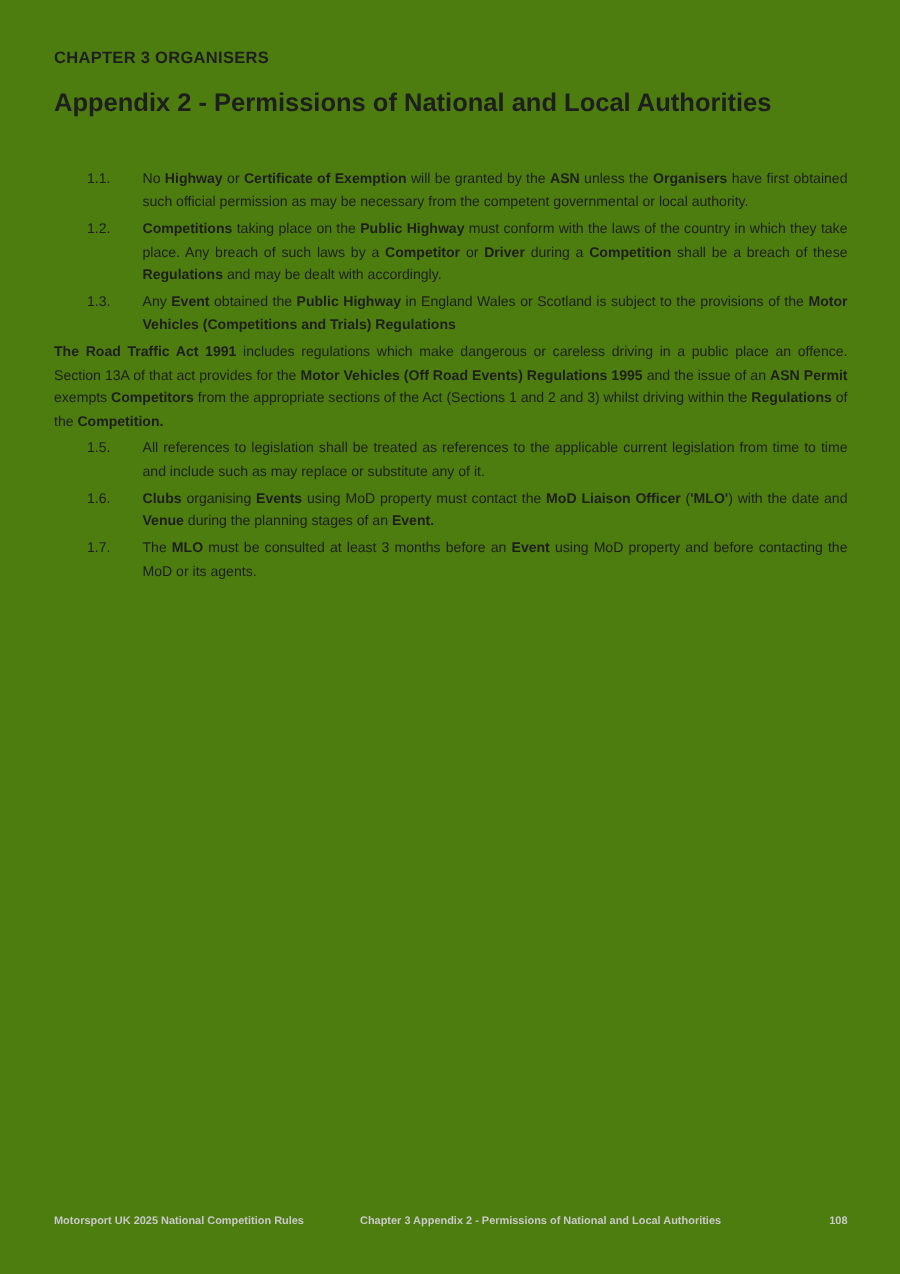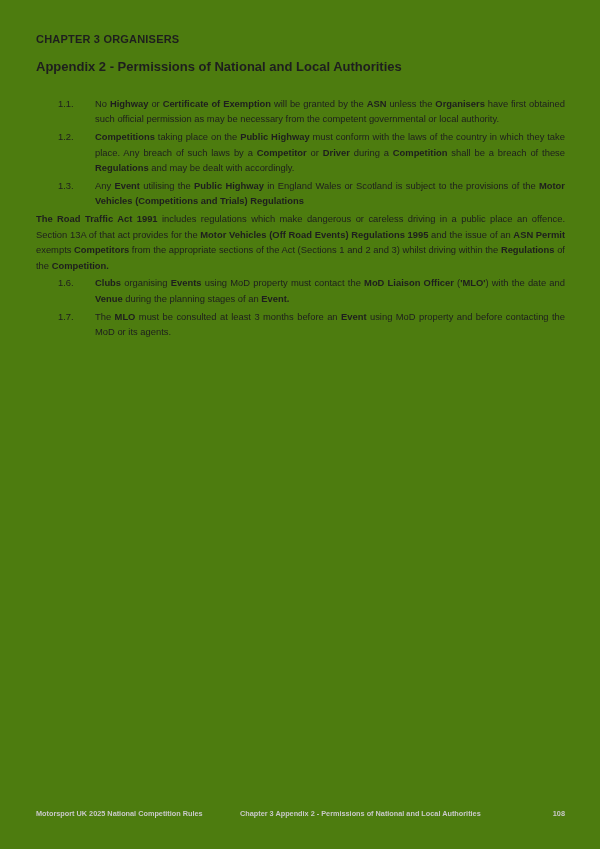--- a/index.html
+++ b/index.html
@@ -20,27 +20,27 @@
     padding: 0 35px 0 36px;
   }
   .chapter-heading {
     font-size: 11px;
     font-weight: bold;
     margin: 33px 0 0 0;
     letter-spacing: 0.2px;
     color: #1e1e1e;
   }
   .appendix-heading {
-    font-size: 13px;
+    font-size: 17px;
     font-weight: bold;
     margin: 14px 0 0 0;
     color: #1e1e1e;
   }
   .clause-list {
-    margin-top: 22px;
+    margin-top: 32px;
   }
   .clause {
     display: flex;
     margin-bottom: 2.5px;
     font-size: 9.4px;
     line-height: 15.4px;
     color: #1e1e1e;
   }
   .clause-num {
     flex: none;
@@ -80,24 +80,28 @@
         <div class="clause">
           <div class="clause-num">1.1.</div>
           <div class="clause-body"><span>No </span><b>Highway</b><span> or </span><b>Certificate of Exemption</b><span> will be granted by the </span><b>ASN</b><span> unless the </span><b>Organisers</b><span> have first obtained such official permission as may be necessary from the competent governmental or local authority.</span></div>
         </div>
         <div class="clause">
           <div class="clause-num">1.2.</div>
           <div class="clause-body"><b>Competitions</b><span> taking place on the </span><b>Public Highway</b><span> must conform with the laws of the country in which they take place. Any breach of such laws by a </span><b>Competitor</b><span> or </span><b>Driver</b><span> during a </span><b>Competition</b><span> shall be a breach of these </span><b>Regulations</b><span> and may be dealt with accordingly.</span></div>
         </div>
         <div class="clause">
           <div class="clause-num">1.3.</div>
-          <div class="clause-body"><span>Any </span><b>Event</b><span> utilising the </span><b>Public Highway</b><span> in England Wales or Scotland is subject to the provisions of the </span><b>Motor Vehicles (Competitions and Trials) Regulations</b></div>
+          <div class="clause-body"><span>Any </span><b>Event</b><span> obtained the </span><b>Public Highway</b><span> in England Wales or Scotland is subject to the provisions of the </span><b>Motor Vehicles (Competitions and Trials) Regulations</b></div>
         </div>
         <div class="clause">
           <div class="clause-body"><b>The Road Traffic Act 1991</b><span> includes regulations which make dangerous or careless driving in a public place an offence. Section 13A of that act provides for the </span><b>Motor Vehicles (Off Road Events) Regulations 1995</b><span> and the issue of an </span><b>ASN Permit</b><span> exempts </span><b>Competitors</b><span> from the appropriate sections of the Act (Sections 1 and 2 and 3) whilst driving within the </span><b>Regulations</b><span> of the </span><b>Competition.</b></div>
+        </div>
+        <div class="clause">
+          <div class="clause-num">1.5.</div>
+          <div class="clause-body"><span>All references to legislation shall be treated as references to the applicable current legislation from time to time and include such as may replace or substitute any of it.</span></div>
         </div>
         <div class="clause">
           <div class="clause-num">1.6.</div>
           <div class="clause-body"><b>Clubs</b><span> organising </span><b>Events</b><span> using MoD property must contact the </span><b>MoD Liaison Officer</b><span> (</span><b>'MLO'</b><span>) with the date and </span><b>Venue</b><span> during the planning stages of an </span><b>Event.</b></div>
         </div>
         <div class="clause">
           <div class="clause-num">1.7.</div>
           <div class="clause-body"><span>The </span><b>MLO</b><span> must be consulted at least 3 months before an </span><b>Event</b><span> using MoD property and before contacting the MoD or its agents.</span></div>
         </div>
       </div>

